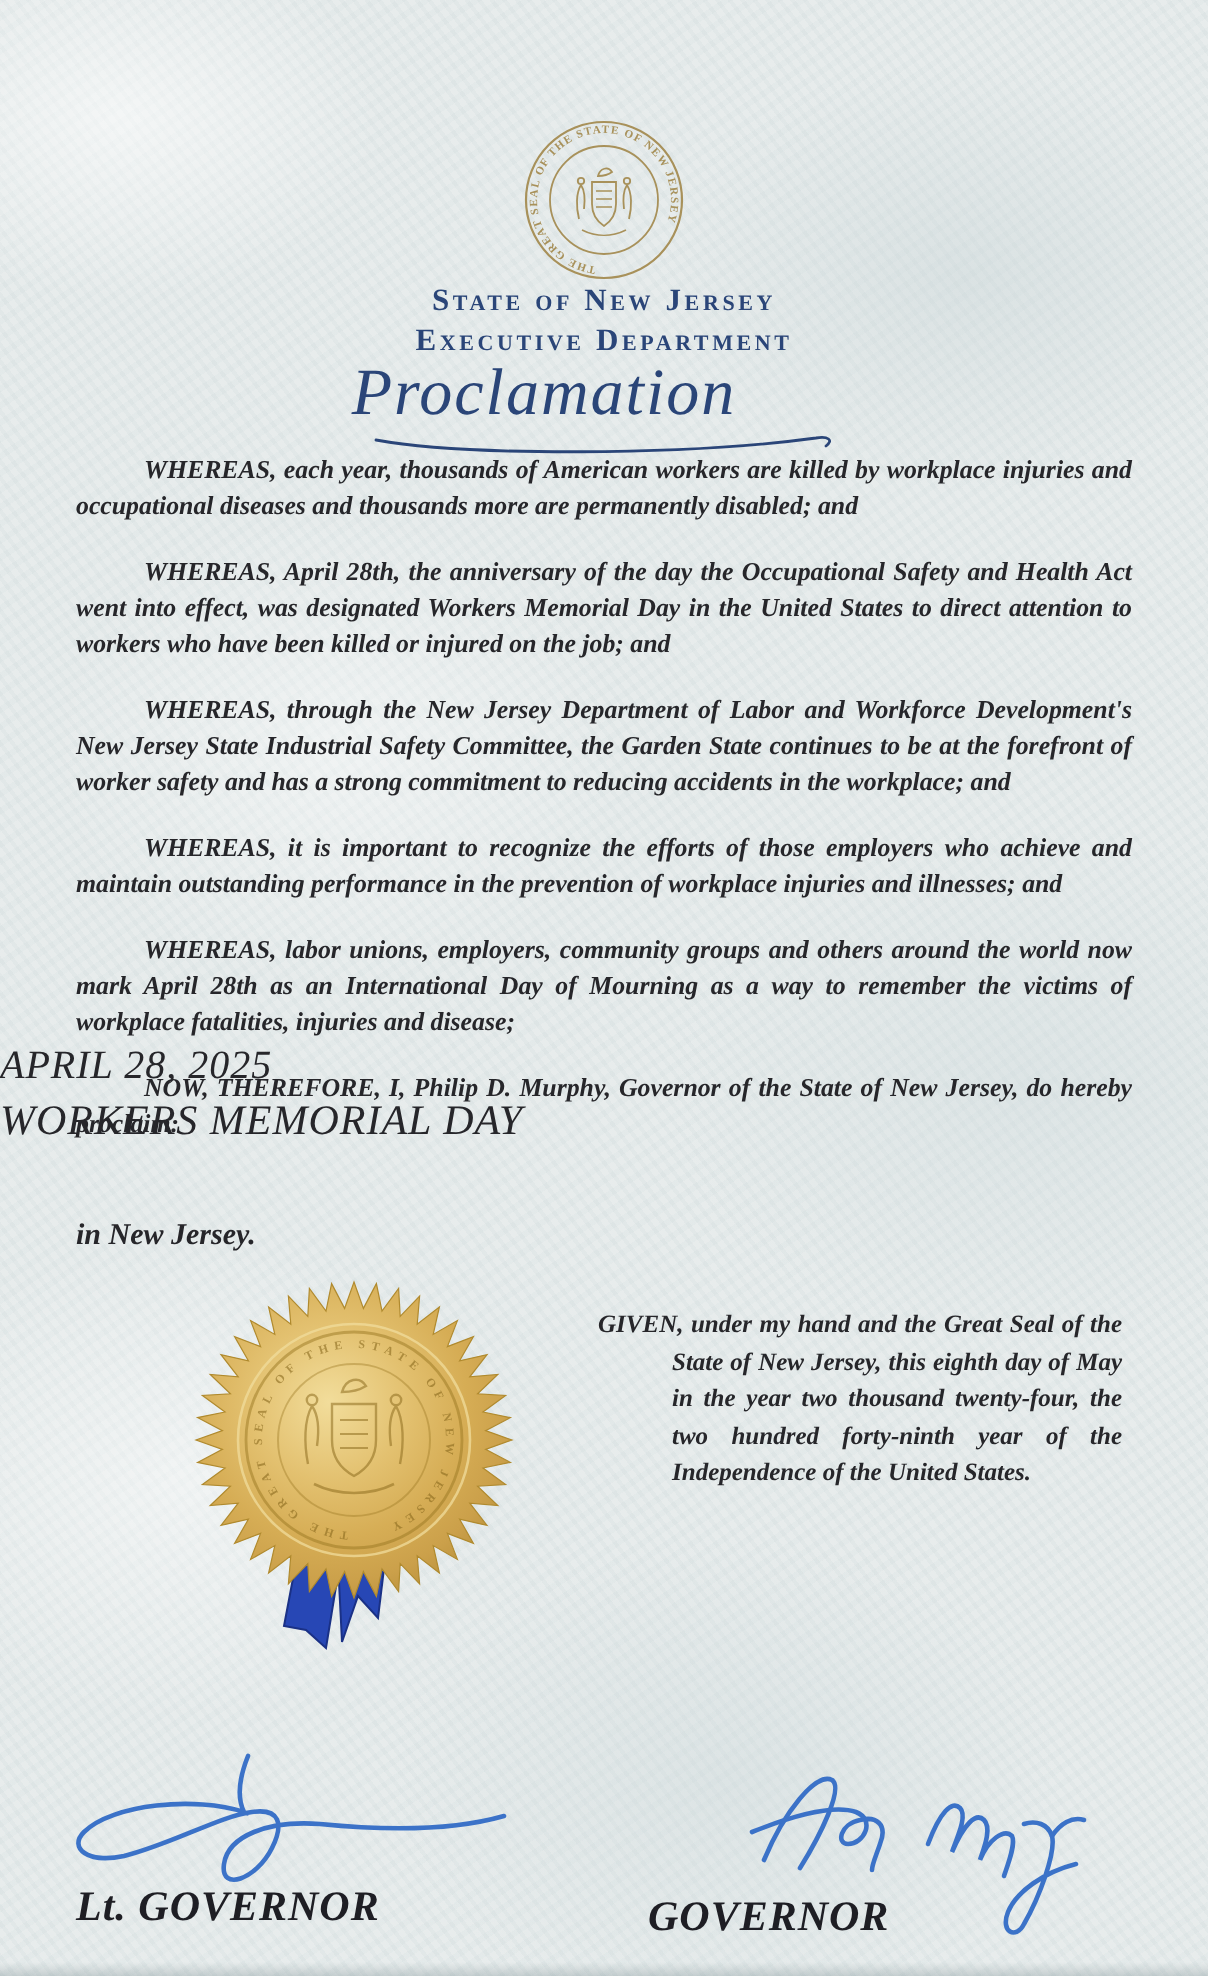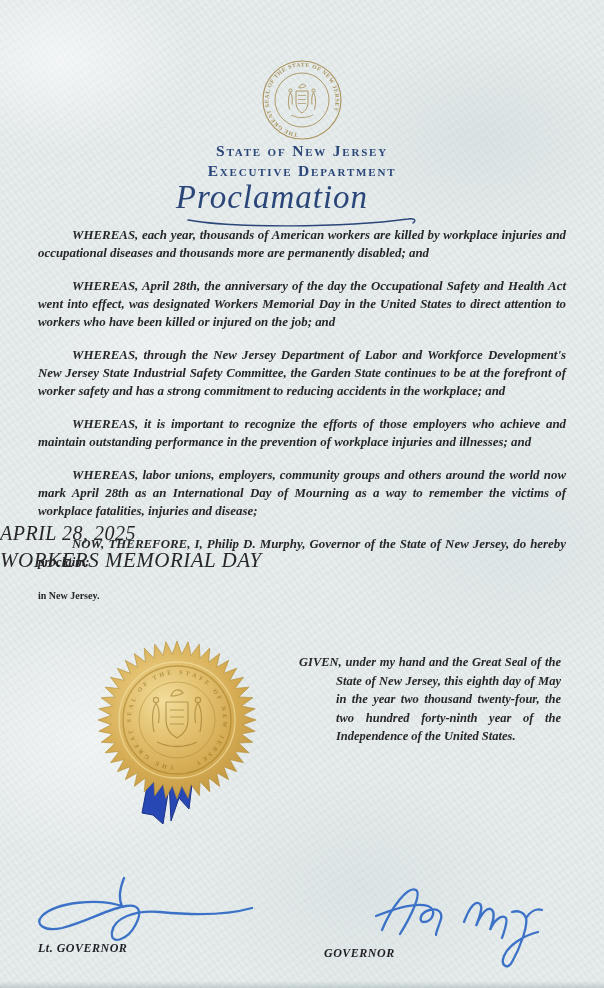--- a/index.html
+++ b/index.html
@@ -56,42 +56,42 @@
   
   .big-title{
     position:absolute;left:0;top:520px;width:604px;text-align:left;
     color:var(--body-text,#26262a);font-style:italic;font-weight:normal;
   }
   .big-title .t1{font-size:20px;line-height:26px;letter-spacing:.5px;}
   .big-title .t2{font-size:16px;line-height:22px;}
   .big-title .t3{font-size:21px;line-height:29px;letter-spacing:.5px;}
 
   .location-line{
-    position:absolute;left:38px;top:590px;
-    color:var(--body-text,#26262a);font-weight:bold;font-size:10px;
+    position:absolute;left:38px;top:610px;
+    color:var(--body-text,#26262a);font-style:italic;font-weight:bold;font-size:15px;
   }
 
   
   .foil-seal{position:absolute;left:96px;top:640px;width:162px;height:192px;}
 
   
   .given-block{
     position:absolute;left:299px;top:653px;width:262px;
     color:var(--body-text,#26262a);font-style:italic;font-weight:bold;
     font-size:12.5px;line-height:18.6px;text-align:justify;
     padding-left:37px;text-indent:-37px;box-sizing:border-box;
   }
 
   
   .sig{position:absolute;z-index:2;}
   .sig-lt{left:28px;top:872px;width:235px;height:78px;}
   .sig-gov{left:366px;top:874px;width:205px;height:97px;}
   .sig-label{
     position:absolute;z-index:1;
-    color:#1e1e24;font-style:italic;font-weight:bold;font-size:12px;letter-spacing:.5px;
+    color:#1e1e24;font-style:italic;font-weight:bold;font-size:21px;letter-spacing:.5px;
   }
   .lbl-lt{left:38px;top:941px;}
   .lbl-gov{left:324px;top:946px;}
 
   svg text{font-family:"Liberation Serif","DejaVu Serif",serif;}
 </style>
 </head>
 <body>
 
 <div class="page">

